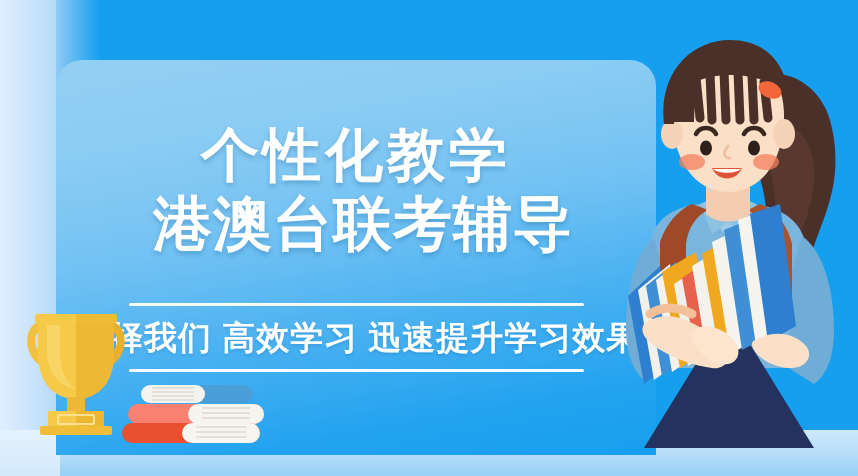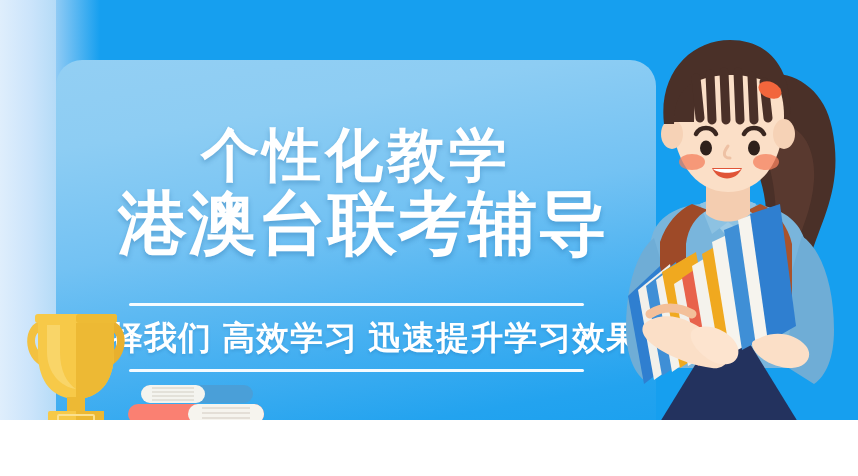--- a/index.html
+++ b/index.html
@@ -5,21 +5,21 @@
   html, body {
     margin: 0; padding: 0;
     background: #ffffff;
   }
   body {
     font-family: "Liberation Sans", sans-serif;
   }
   #banner {
     position: relative;
     width: 858px;
-    height: 420px;
+    height: 476px;
     overflow: hidden;
     background: linear-gradient(100deg, #e2effc 0%, #d9ebfb 14%, #c9e4fa 26%, #a9d6f6 40%, #9ed2f6 100%);
   }
 
   
   .stage-blue {
     position: absolute;
     left: 56px; top: 0; right: 0; bottom: 0;
     background: #169fef;
   }
@@ -77,21 +77,21 @@
     letter-spacing: 2px;
     text-shadow: 0 3px 5px rgba(10,80,140,.28);
     white-space: nowrap;
   }
   .headline .ln1 {
     font-size: 58px;
     line-height: 62px;
     letter-spacing: 4px;
   }
   .headline .ln2 {
-    font-size: 69px;
+    font-size: 59px;
     line-height: 76px;
     letter-spacing: 1px;
     margin-left: 14px;
     text-align: center;
   }
 
   
   .subtitle-wrap {
     position: absolute;
     left: 76px; top: 303px;

